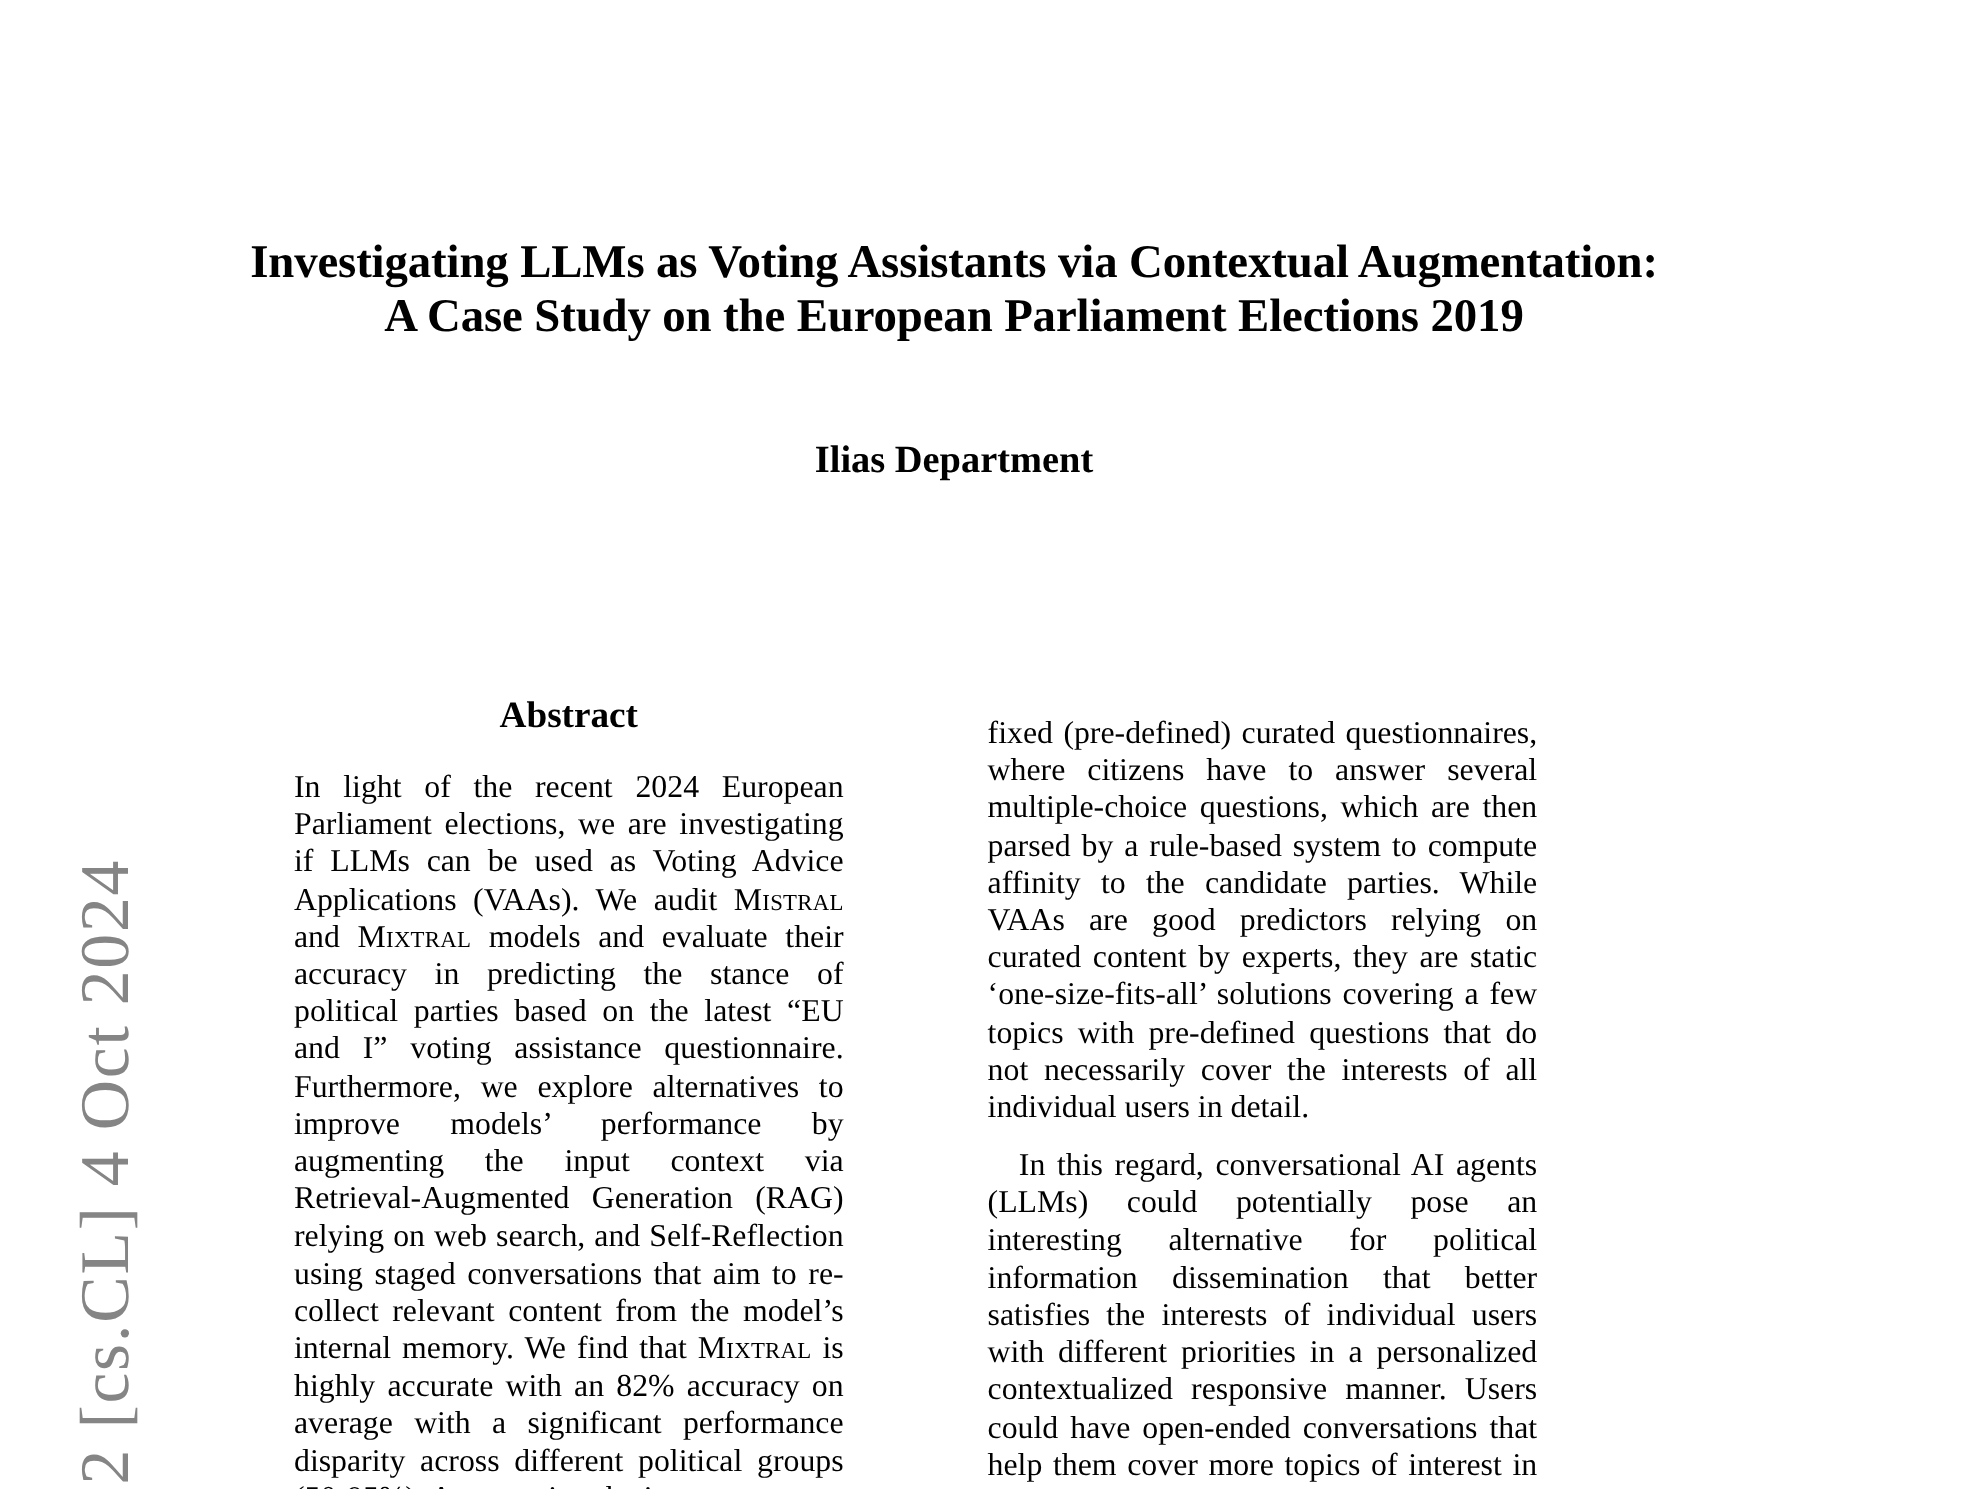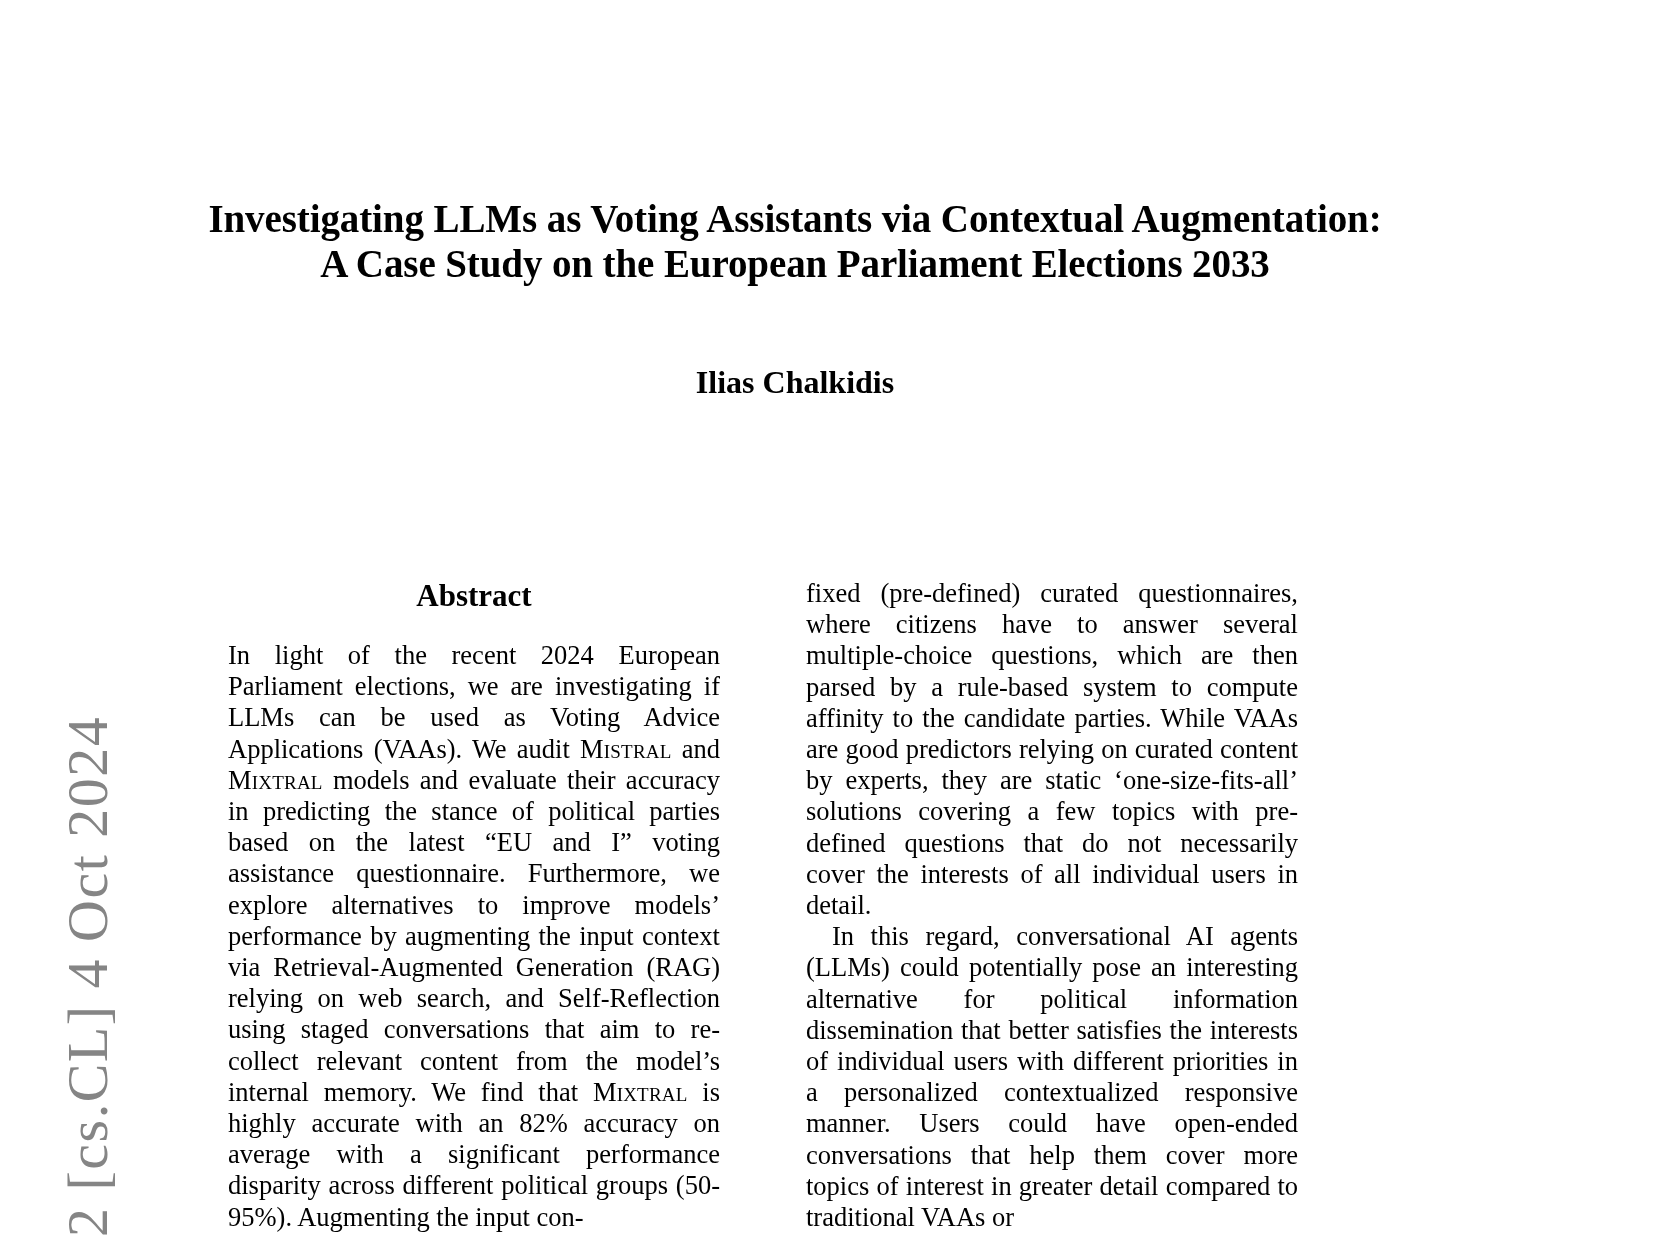--- a/index.html
+++ b/index.html
@@ -111,21 +111,21 @@
     line-height: 36px;
     margin-bottom: 26px;
   }
 
   .body-par {
     font-size: 26.5px;
     line-height: 31.2px;
     text-align: justify;
     text-justify: inter-word;
     hyphens: manual;
-    margin: 0;
+    margin: 17px;
   }
   .body-par + .body-par {
     text-indent: 26px;
   }
   .col-right .body-par:first-child {
     text-indent: 0;
   }
 
   .sc {
     font-variant: small-caps;
@@ -138,26 +138,26 @@
 
 <div class="arxiv-stamp">
   <span>2  [cs.CL]  4 Oct 2024</span>
 </div>
 
 <div class="page">
 
   <div class="title-block">
     <div class="paper-title">
       <span class="tline">Investigating LLMs as Voting Assistants via Contextual Augmentation:</span>
-      <span class="tline">A Case Study on the European Parliament Elections 2033</span>
+      <span class="tline">A Case Study on the European Parliament Elections 2019</span>
     </div>
   </div>
 
   <div class="author-block">
-    <div class="author-name">Ilias Chalkidis</div>
+    <div class="author-name">Ilias Department</div>
   </div>
 
   <div class="columns">
 
     <div class="col col-left">
       <div class="abstract-heading">Abstract</div>
       <p class="body-par"><span>In light of the recent 2024 European Parliament elections, we are investigating if LLMs can be used as Voting Advice Applications (VAAs). We audit </span><span class="sc">Mistral</span><span> and </span><span class="sc">Mixtral</span><span> models and evaluate their accuracy in predicting the stance of political parties based on the latest “EU and I” voting assistance questionnaire. Furthermore, we explore alternatives to improve models’ performance by augmenting the input context via Retrieval-Augmented Generation (RAG) relying on web search, and Self-Reflection using staged conversations that aim to re-collect relevant content from the model’s internal memory. We find that </span><span class="sc">Mixtral</span><span> is highly accurate with an 82% accuracy on average with a significant performance disparity across different political groups (50-95%). Augmenting the input con-</span></p>
     </div>
 
     <div class="col col-right">

